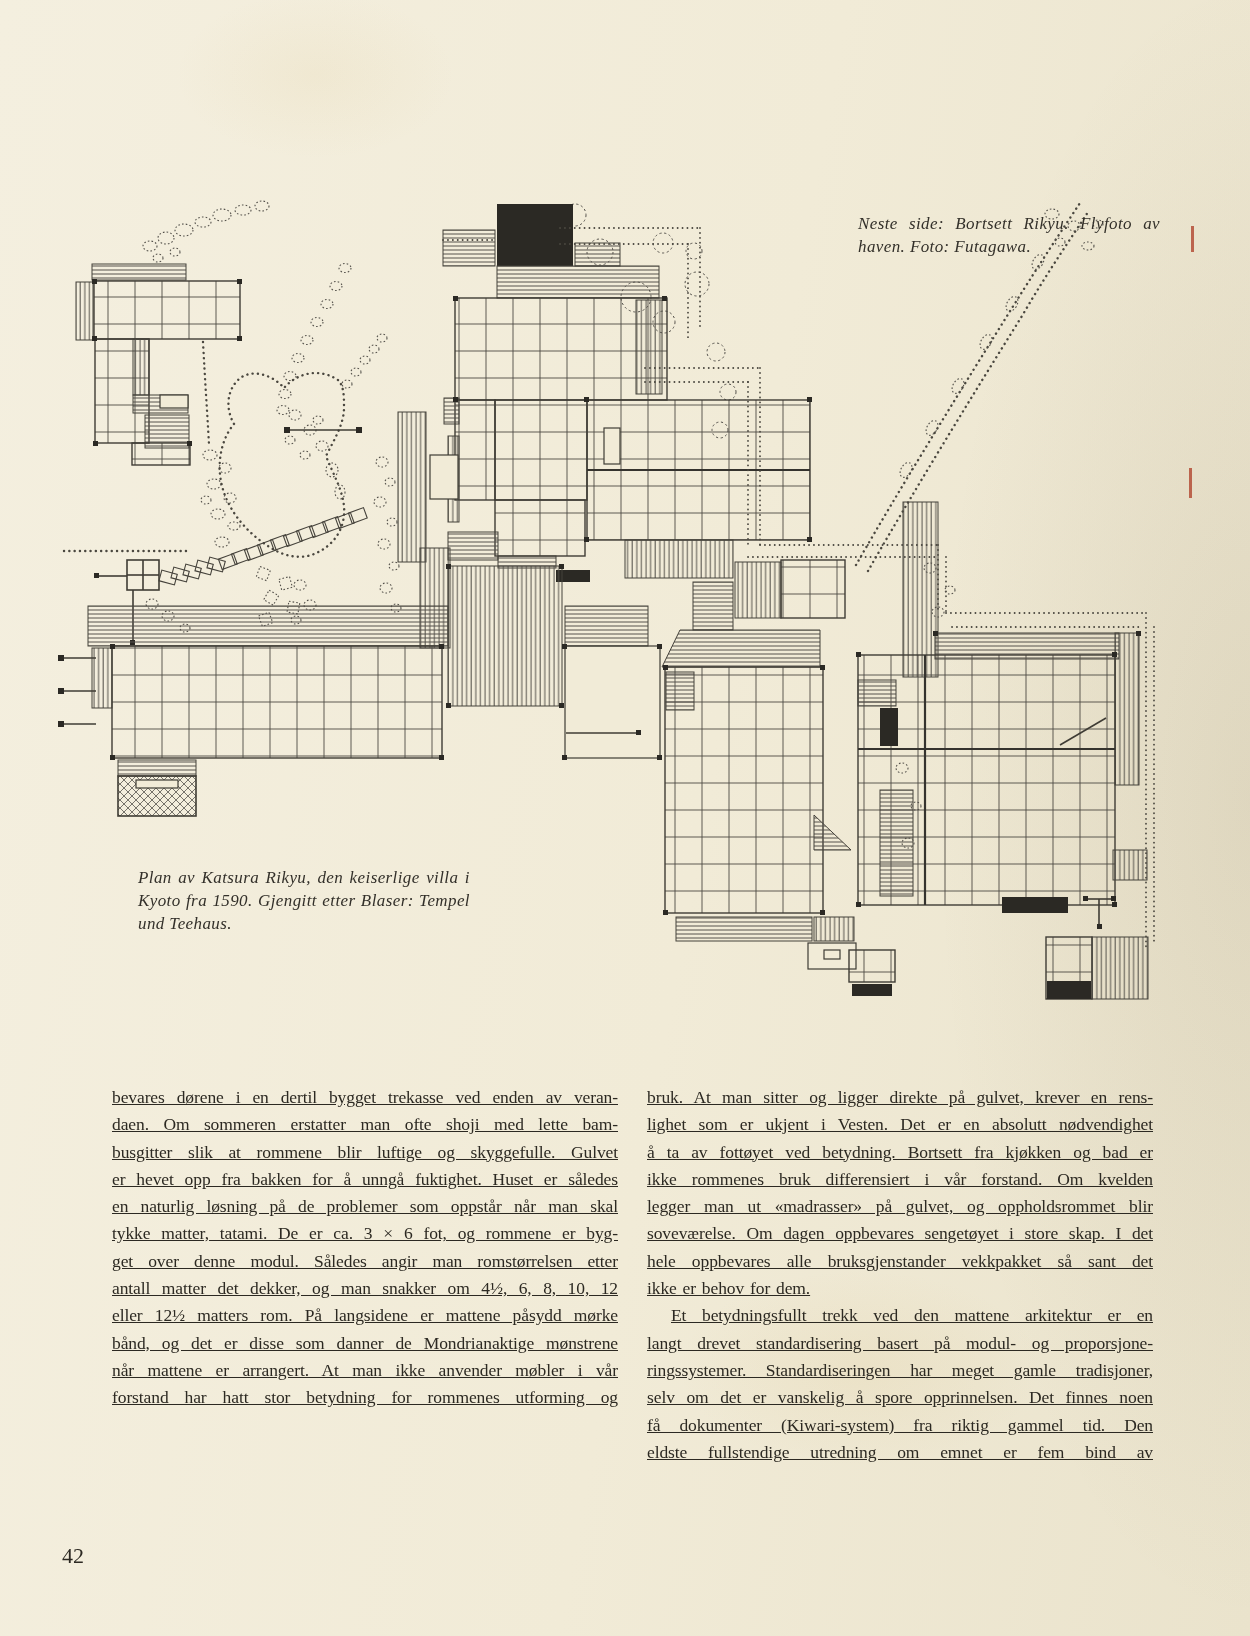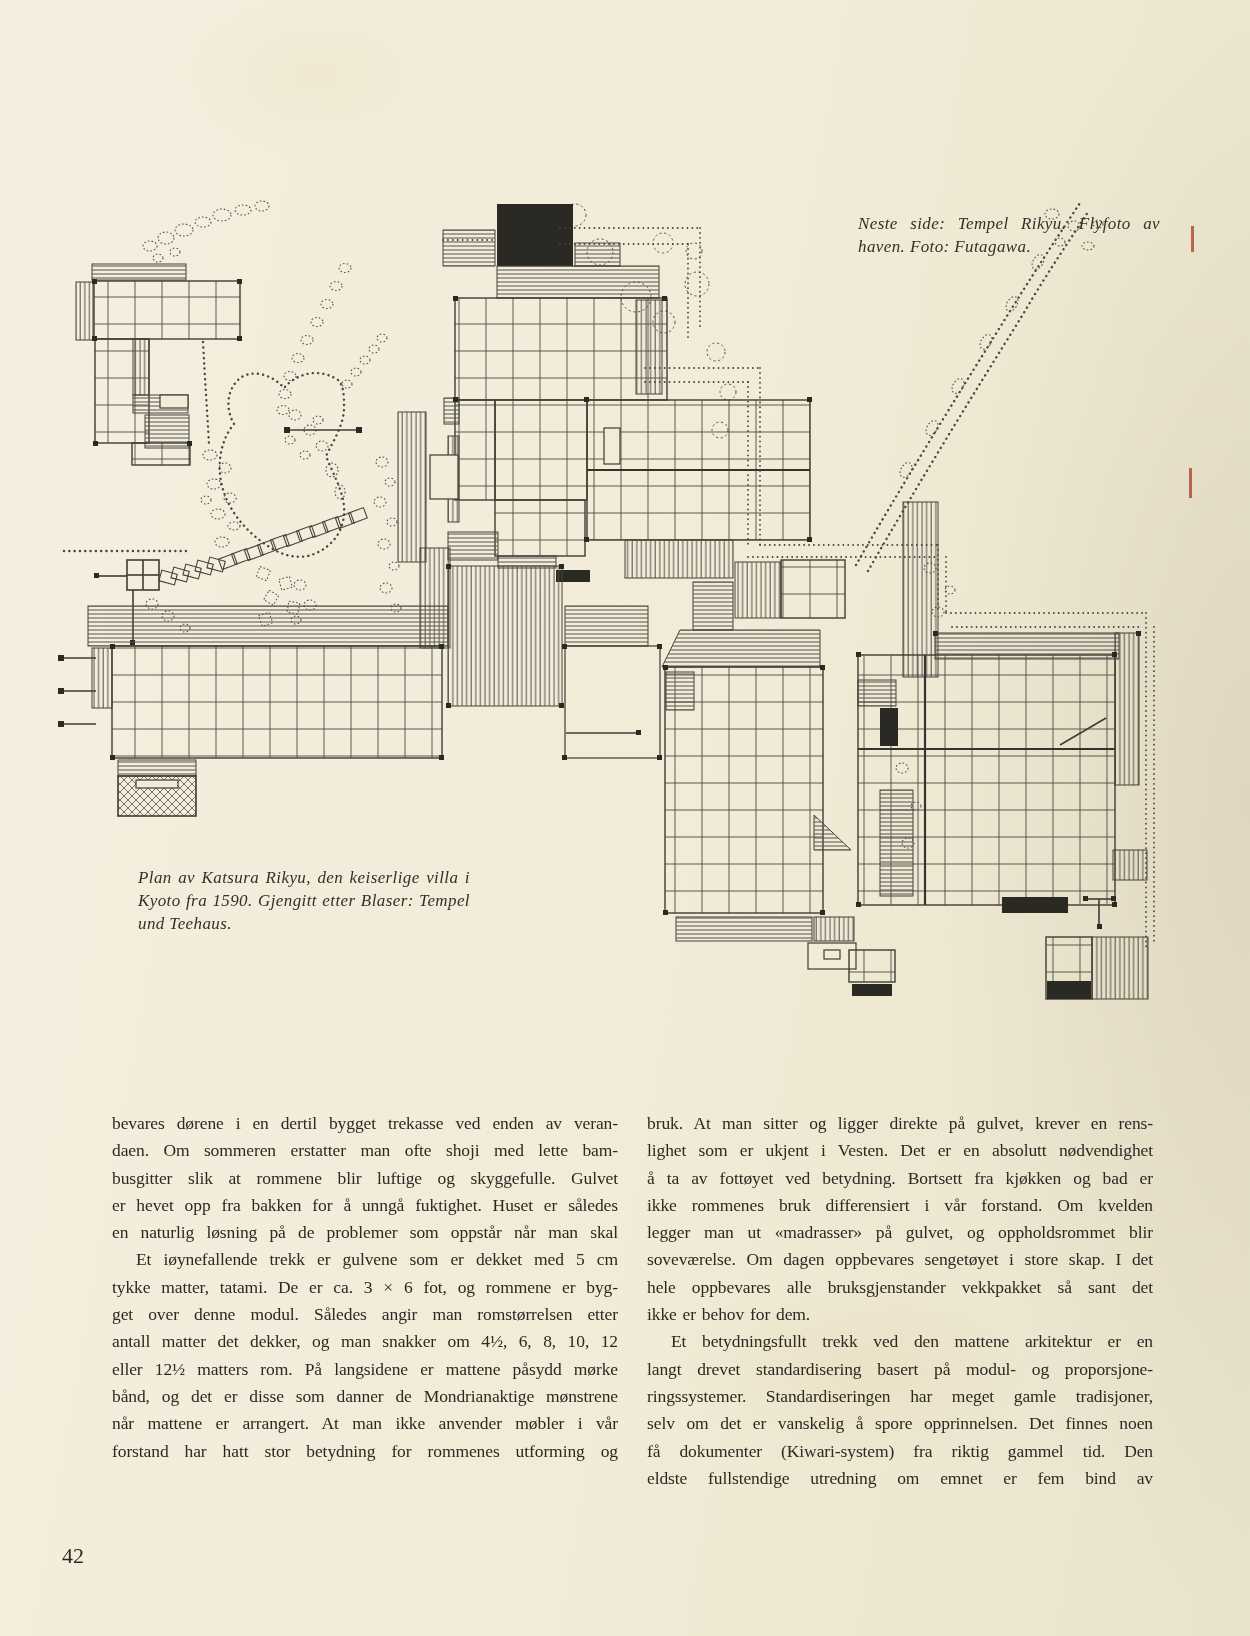--- a/index.html
+++ b/index.html
@@ -27,22 +27,22 @@
   .fence{fill:none;stroke:#4a473f;stroke-width:1.8;stroke-dasharray:.1 4.8;stroke-linecap:round;}
   .stone{fill:none;stroke:#53504a;stroke-width:1.1;stroke-dasharray:1.6 2.1;}
   .cloud{fill:none;stroke:#55524c;stroke-width:1;stroke-dasharray:2.2 2.6;}
   .brg{fill:none;stroke:#45423b;stroke-width:1.1;}
   
   .caption{position:absolute;font-style:italic;font-size:17px;line-height:23px;
            color:#33302a;letter-spacing:.4px;}
   .cl{text-align:justify;text-align-last:justify;}
   .cl.end{text-align-last:left;}
   
-  .col{position:absolute;top:1110px;width:506px;font-size:17.5px;line-height:27.3px;
-       letter-spacing:-0.1px;word-spacing:1.6px;color:#2c2922;}
+  .col{position:absolute;top:1084px;width:506px;font-size:17.5px;line-height:27.3px;
+       letter-spacing:-0.1px;word-spacing:1.6px;color:#2c2922;text-decoration:underline;}
   .bl{text-align:justify;text-align-last:justify;}
   .bl.end{text-align-last:left;}
   .bl.ind{text-indent:24px;}
   .folio{position:absolute;left:62px;top:1543px;font-size:22px;color:#2c2922;}
   .journal{position:absolute;left:790px;top:1648px;width:340px;text-align:right;
            font-size:13px;letter-spacing:1.1px;color:#2c2922;}
 </style>
 </head>
 <body>
 
@@ -370,36 +370,35 @@
         <rect class="post" x="820" y="910" width="5" height="5"></rect>
     </g>
 
     <g opacity=".8">
       <rect x="1191" y="226" width="3" height="26" fill="#b0452e"></rect>
       <rect x="1189" y="468" width="3" height="30" fill="#b0452e"></rect>
     </g>
   </svg>
 
   <div class="caption" style="left:858px;top:212px;width:302px;">
-      <div class="cl">Neste side: Tempel Rikyu. Flyfoto av</div>
+      <div class="cl">Neste side: Bortsett Rikyu. Flyfoto av</div>
       <div class="cl end">haven. Foto: Futagawa.</div>
     </div>
   <div class="caption" style="left:118px;top:866px;width:332px;margin-left:20px;">
       <div class="cl">Plan av Katsura Rikyu, den keiserlige villa i</div>
       <div class="cl">Kyoto fra 1590. Gjengitt etter Blaser: Tempel</div>
       <div class="cl end">und Teehaus.</div>
     </div>
 
   <div class="col" style="left:112px;">
       <div class="bl">bevares dørene i en dertil bygget trekasse ved enden av veran-</div>
       <div class="bl">daen. Om sommeren erstatter man ofte shoji med lette bam-</div>
       <div class="bl">busgitter slik at rommene blir luftige og skyggefulle. Gulvet</div>
       <div class="bl">er hevet opp fra bakken for å unngå fuktighet. Huset er således</div>
       <div class="bl">en naturlig løsning på de problemer som oppstår når man skal</div>
-      <div class="bl ind">Et iøynefallende trekk er gulvene som er dekket med 5 cm</div>
       <div class="bl">tykke matter, tatami. De er ca. 3 × 6 fot, og rommene er byg-</div>
       <div class="bl">get over denne modul. Således angir man romstørrelsen etter</div>
       <div class="bl">antall matter det dekker, og man snakker om 4½, 6, 8, 10, 12</div>
       <div class="bl">eller 12½ matters rom. På langsidene er mattene påsydd mørke</div>
       <div class="bl">bånd, og det er disse som danner de Mondrianaktige mønstrene</div>
       <div class="bl">når mattene er arrangert. At man ikke anvender møbler i vår</div>
       <div class="bl">forstand har hatt stor betydning for rommenes utforming og</div>
     </div>
   <div class="col" style="left:647px;">
       <div class="bl">bruk. At man sitter og ligger direkte på gulvet, krever en rens-</div>

